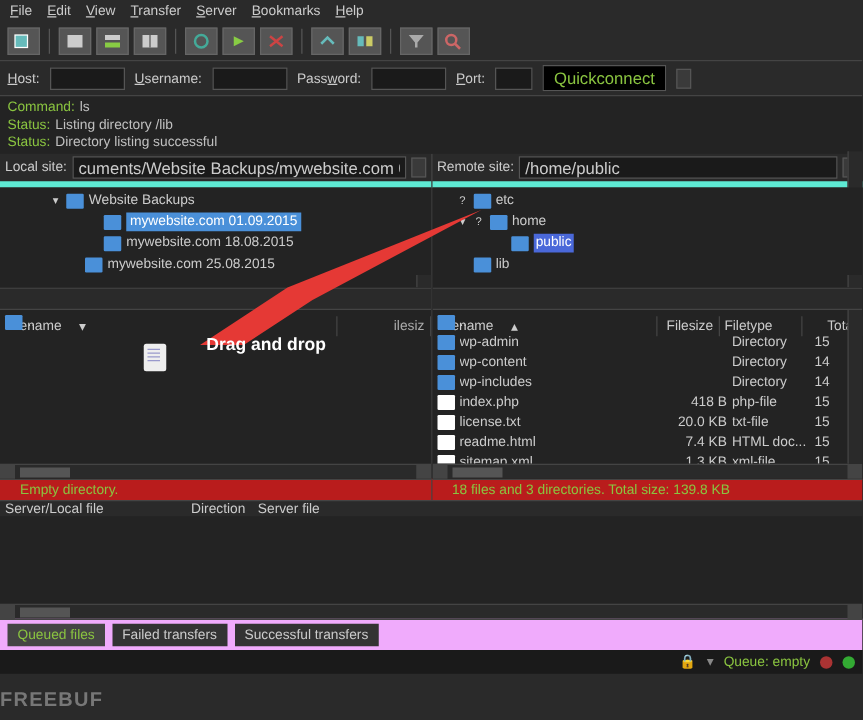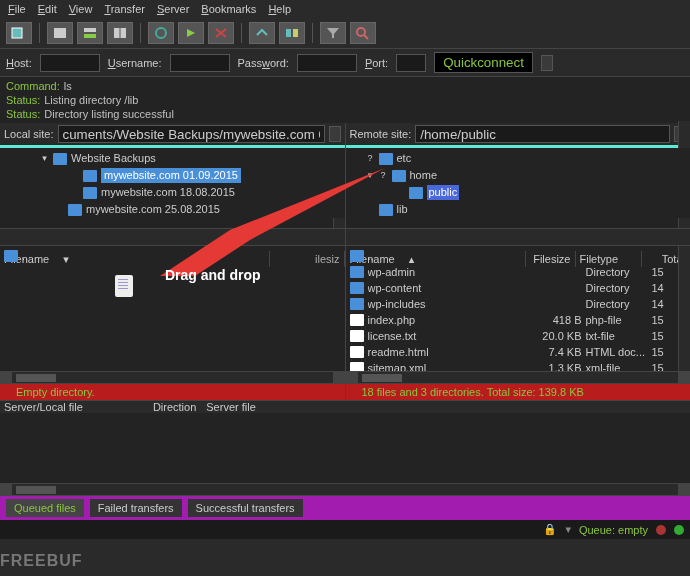--- a/index.html
+++ b/index.html
@@ -60,21 +60,21 @@
 .log-status { color: #8ac440; }
 .log-msg { color: #c0c0c0; }
 .panes {
   display: flex;
   height: 260px;
 }
 .pane { flex: 1; display: flex; flex-direction: column; }
 .pane.left { border-right: 1px solid #444; }
 .site-row {
   display: flex; align-items: center; padding: 2px 4px; gap: 4px;
-  border-bottom: 3px solid #5eead4;
+  border-bottom: 5px solid #5eead4;
 }
 .site-row label { color: #ccc; white-space: nowrap; }
 .site-row input {
   flex: 1; background: #1a1a1a; border: 1px solid #555;
   height: 18px; color: #ccc; padding: 0 4px;
 }
 .site-row .dd { width: 12px; height: 16px; background: #3a3a3a; border: 1px solid #555; }
 .tree {
   height: 80px; overflow: hidden; background: #232323; padding: 2px 0;
 }
@@ -136,21 +136,21 @@
 .queue-head {
   display: flex; padding: 0 4px; gap: 10px;
   background: #2a2a2a; border-top: 1px solid #444;
 }
 .queue-head span { color: #ccc; }
 .queue-body {
   height: 70px; background: #232323;
 }
 .tabs-row {
   display: flex; gap: 6px; padding: 3px 6px;
-  background: #a21caf; border-top: 1px solid #444; text-align: right;
+  background: #f0abfc; border-top: 1px solid #444; text-align: right;
 }
 .tab {
   padding: 3px 8px; background: #333; color: #ccc;
 }
 .tab.active { background: #444; color: #8ac440; }
 .bottom-status {
   display: flex; align-items: center;
   padding: 3px 6px; background: #1a1a1a;
   justify-content: flex-end; gap: 8px;
 }

